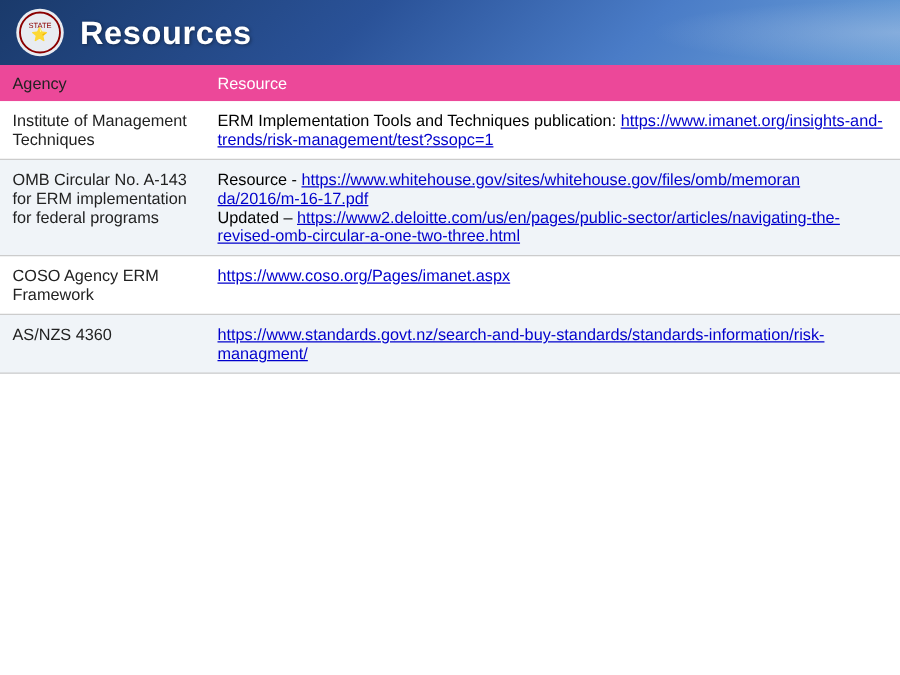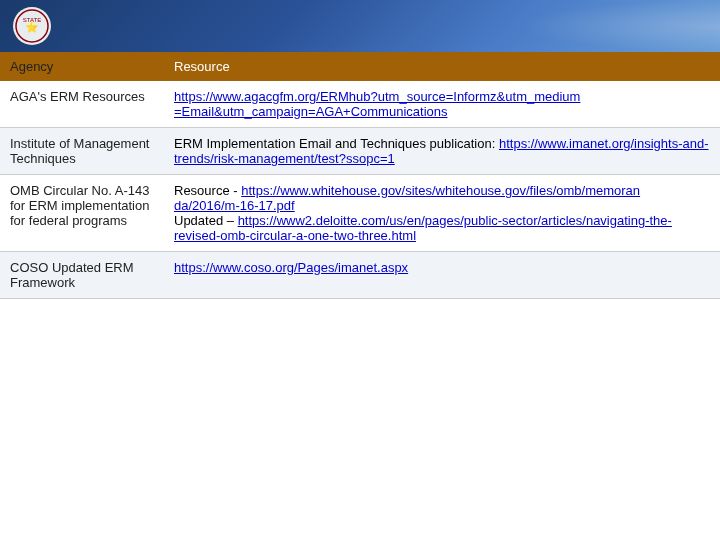--- a/index.html
+++ b/index.html
@@ -43,21 +43,21 @@
       text-shadow: 1px 1px 3px rgba(0,0,0,0.4);
       z-index: 1;
     }
 
     
     .resources-table {
       width: 100%;
       border-collapse: collapse;
     }
     .resources-table thead tr {
-      background: #a16207;
+      background: #ec4899;
       color: #fff;
     }
     .resources-table thead th {
       padding: 7px 10px;
       text-align: left;
       font-weight: normal;
       font-size: 13px;
     }
     .resources-table tbody tr {
       border-bottom: 1px solid #ccc;
@@ -88,61 +88,60 @@
 <body>
 
 <div class="header">
 
   <svg class="header-logo" viewBox="0 0 40 40">
     <circle cx="20" cy="20" r="19" fill="#fff" opacity="0.9"></circle>
     <circle cx="20" cy="20" r="16" fill="none" stroke="#8b0000" stroke-width="1.5"></circle>
     <text x="20" y="25" text-anchor="middle" font-size="11" fill="#1a3a6b" font-weight="bold">⭐</text>
     <text x="20" y="16" text-anchor="middle" font-size="6" fill="#8b0000">STATE</text>
   </svg>
+  <span class="header-title">Resources</span>
 </div>
 
 <table class="resources-table">
   <thead>
     <tr>
       <th class="agency-col">Agency</th>
       <th>Resource</th>
     </tr>
   </thead>
   <tbody>
 
-    <tr>
-      <td class="agency-col">AGA's ERM Resources</td>
-      <td>
-        <a class="resource-col" href="#">
-          https://www.agacgfm.org/ERMhub?utm_source=Informz&amp;utm_medium<br>=Email&amp;utm_campaign=AGA+Communications
-        </a>
-      </td>
-    </tr>
 
     <tr>
       <td class="agency-col">Institute of Management Techniques</td>
       <td>
-        <span class="plain block">ERM Implementation Email and Techniques publication:</span>
+        <span class="plain block">ERM Implementation Tools and Techniques publication:</span>
         <a class="resource-col" href="#">https://www.imanet.org/insights-and-trends/risk-management/test?ssopc=1</a>
       </td>
     </tr>
 
     <tr>
       <td class="agency-col">OMB Circular No. A-143 for ERM implementation for federal programs</td>
       <td>
         <span class="plain block">Resource -</span>
         <a class="resource-col block" href="#">https://www.whitehouse.gov/sites/whitehouse.gov/files/omb/memoran<br>da/2016/m-16-17.pdf</a>
         <br>
         <span class="plain block">Updated –</span>
         <a class="resource-col" href="#">https://www2.deloitte.com/us/en/pages/public-sector/articles/navigating-the-revised-omb-circular-a-one-two-three.html</a>
       </td>
     </tr>
 
     <tr>
-      <td class="agency-col">COSO Updated ERM Framework</td>
+      <td class="agency-col">COSO Agency ERM Framework</td>
       <td>
         <a class="resource-col" href="#">https://www.coso.org/Pages/imanet.aspx</a>
       </td>
     </tr>
 
 
+    <tr>
+      <td class="agency-col">AS/NZS 4360</td>
+      <td>
+        <a class="resource-col" href="#">https://www.standards.govt.nz/search-and-buy-standards/standards-information/risk-managment/</a>
+      </td>
+    </tr>
   </tbody>
 </table>
 
 </body></html>

